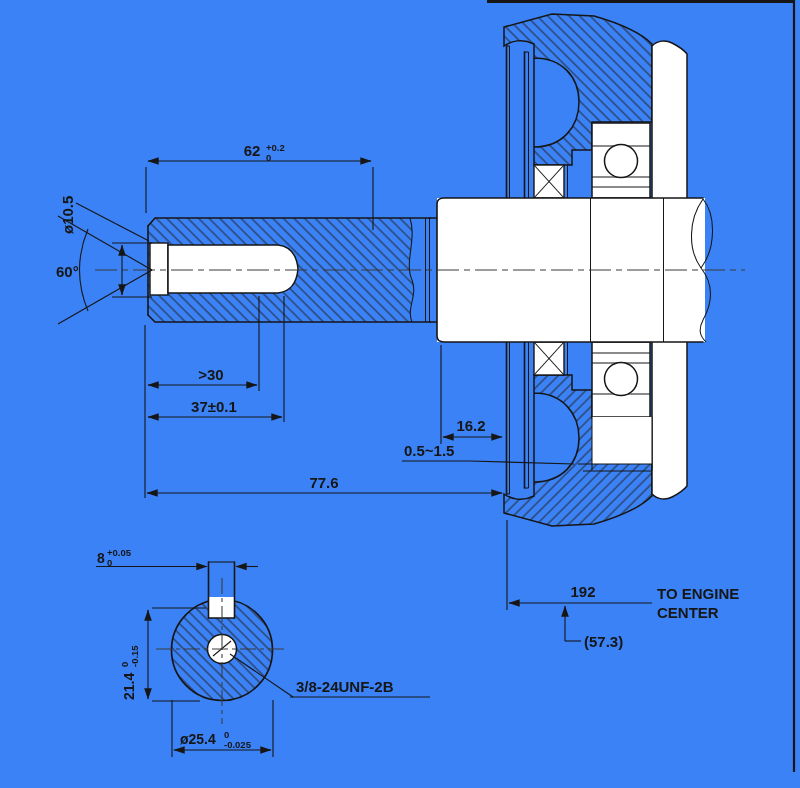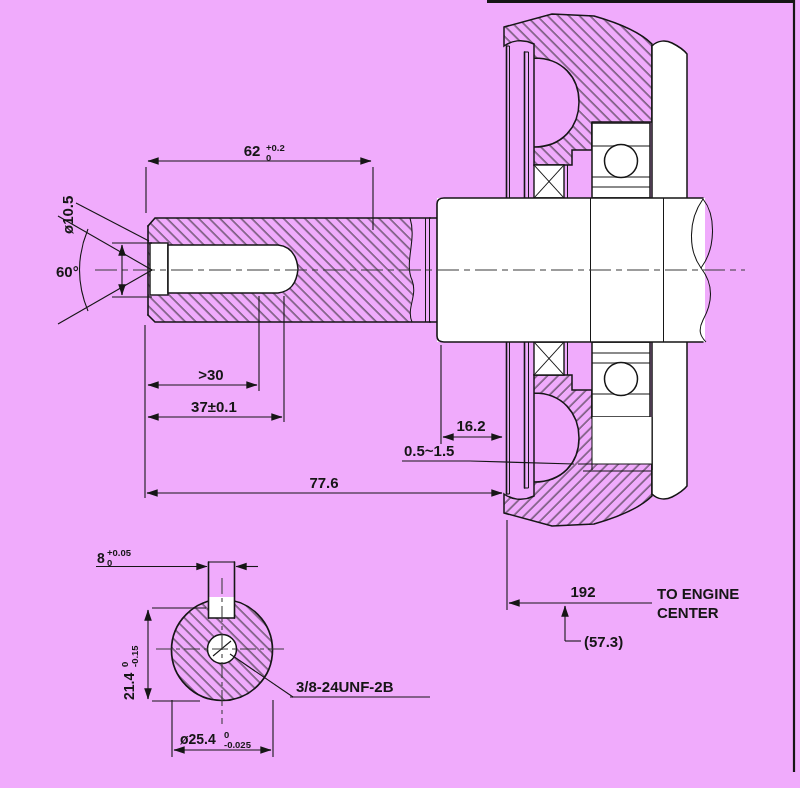--- a/index.html
+++ b/index.html
@@ -1,16 +1,16 @@
 <!DOCTYPE html>
 <html><head>
 <meta charset="utf-8">
 <style>
   html,body{margin:0;padding:0;background:#ffffff;}
-  .page{position:relative;width:800px;height:788px;background:#f0abfc;overflow:hidden;
+  .page{position:relative;width:800px;height:788px;background:#3b82f6;overflow:hidden;
         font-family:"Liberation Sans",sans-serif;}
   svg{position:absolute;left:0;top:0;}
   text{font-family:"Liberation Sans",sans-serif;font-weight:700;fill:#161616;}
   .t15{font-size:15px;}
   .t14{font-size:14px;}
   .t10{font-size:9.5px;}
   .ln{stroke:#161616;stroke-width:1.6;fill:none;stroke-linecap:round;}
   .thin{stroke:#161616;stroke-width:1.05;fill:none;}
   .dim{stroke:#161616;stroke-width:1.1;fill:none;}
   .wh{fill:#ffffff;}

